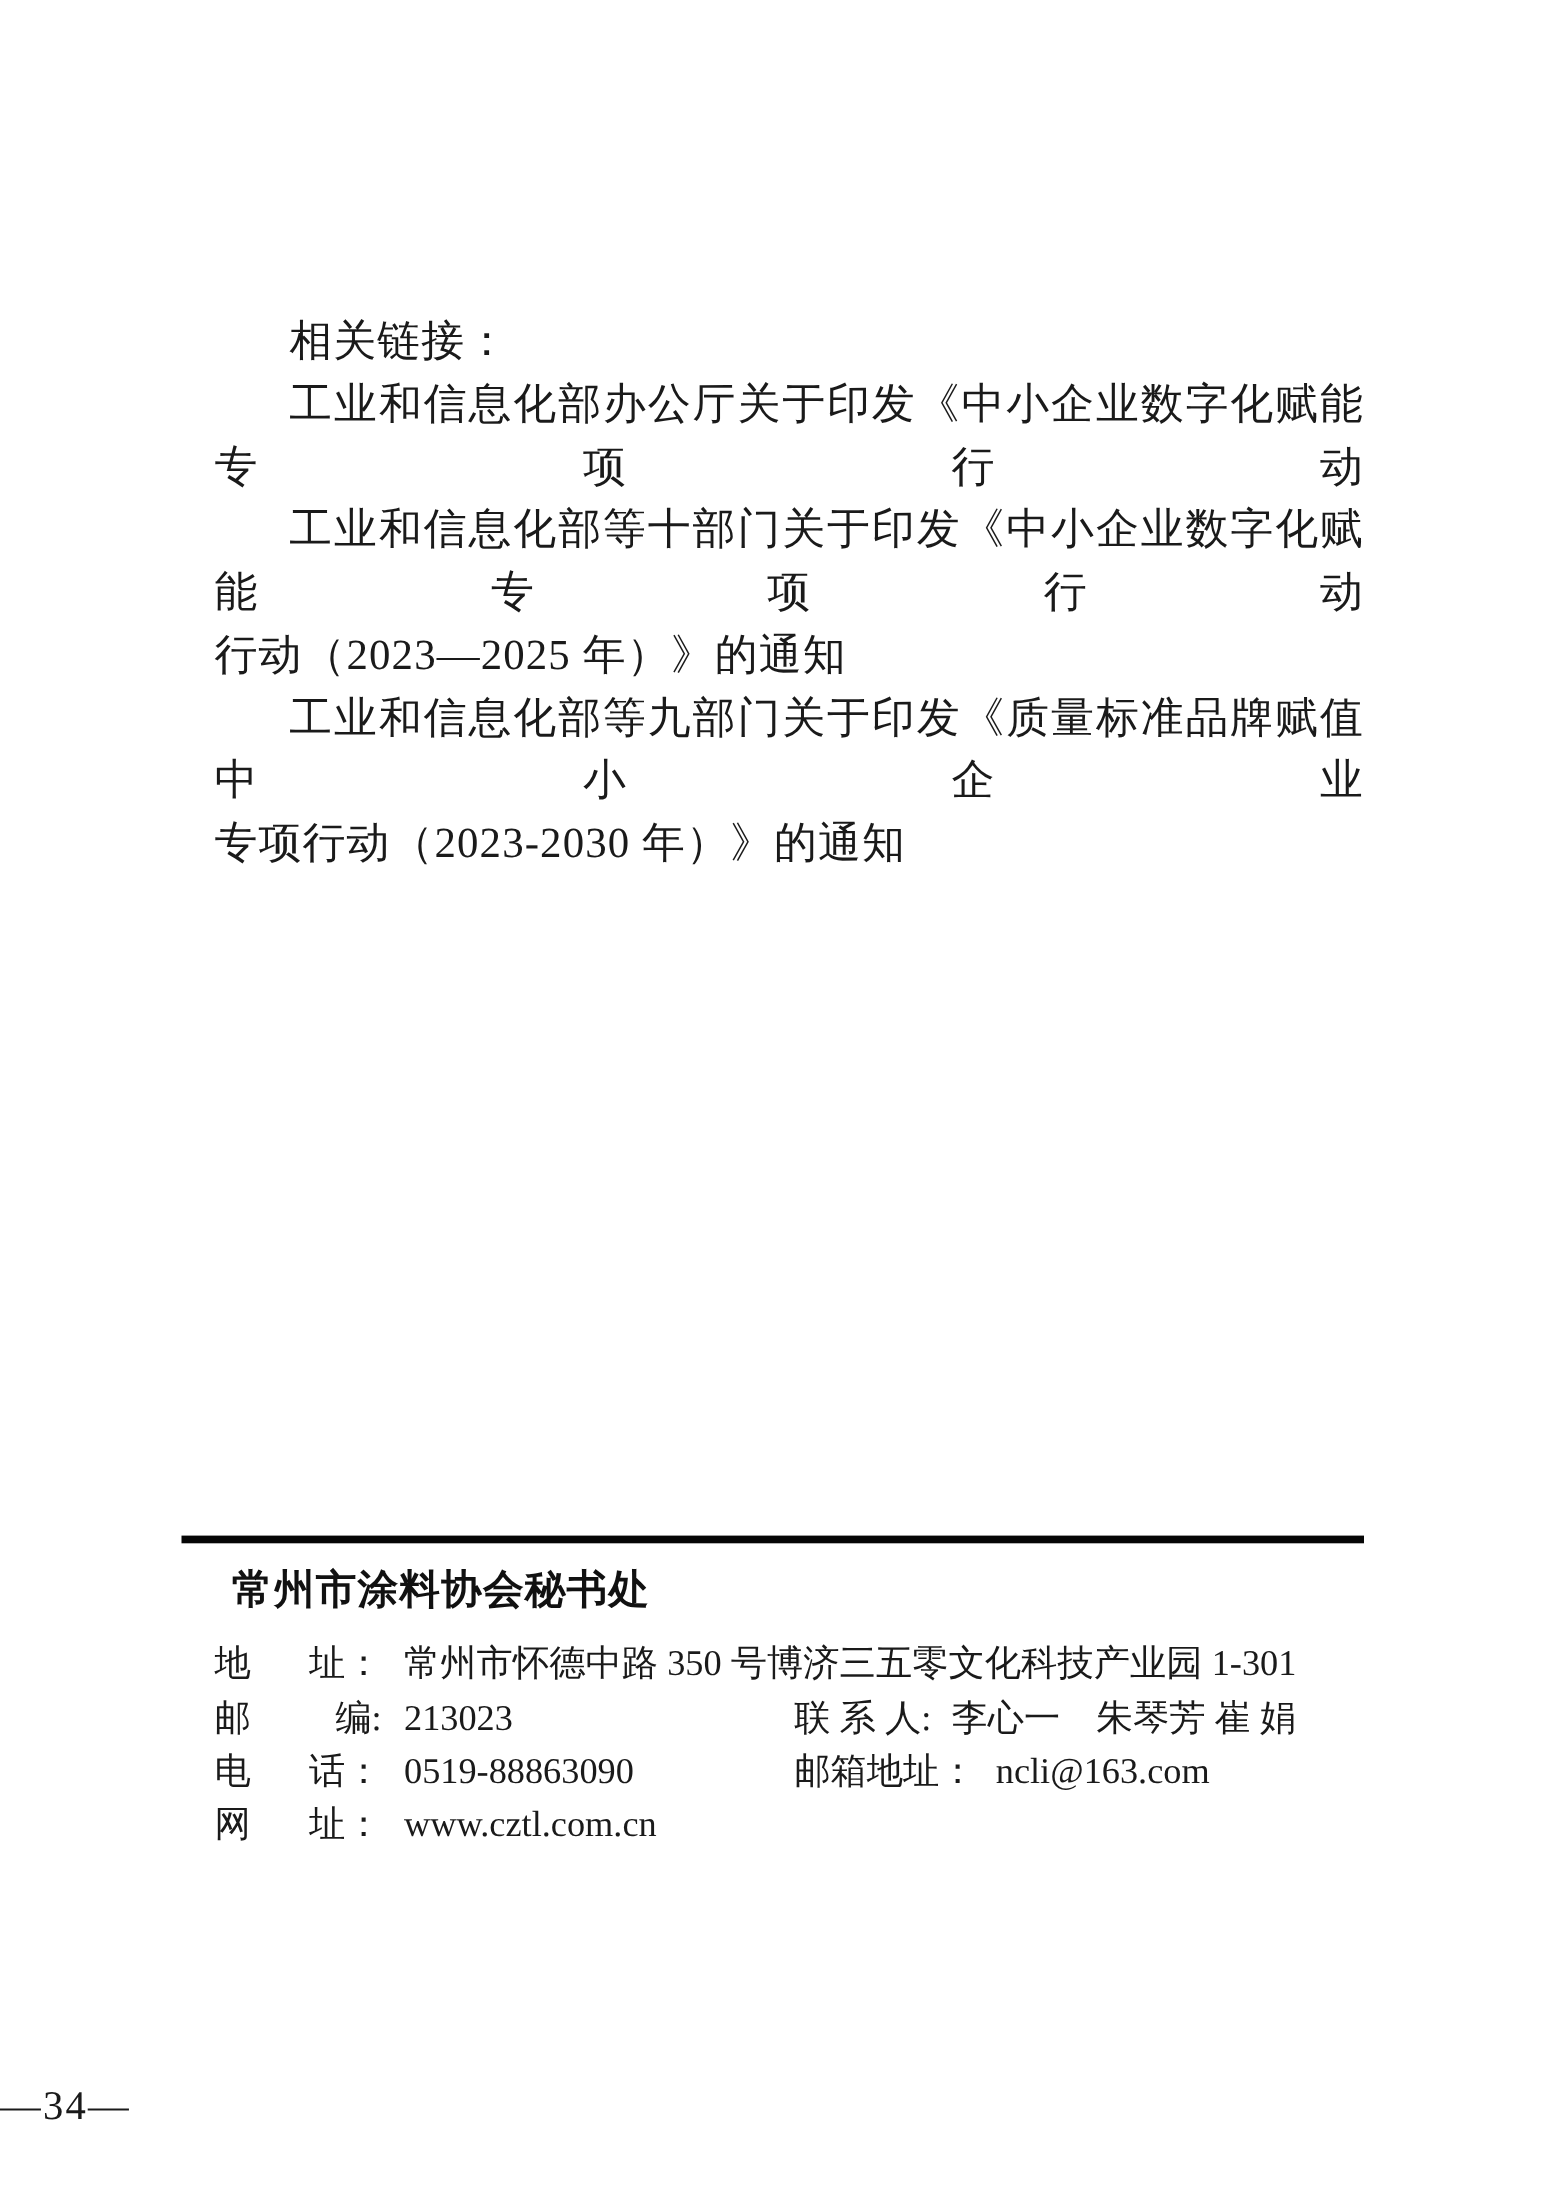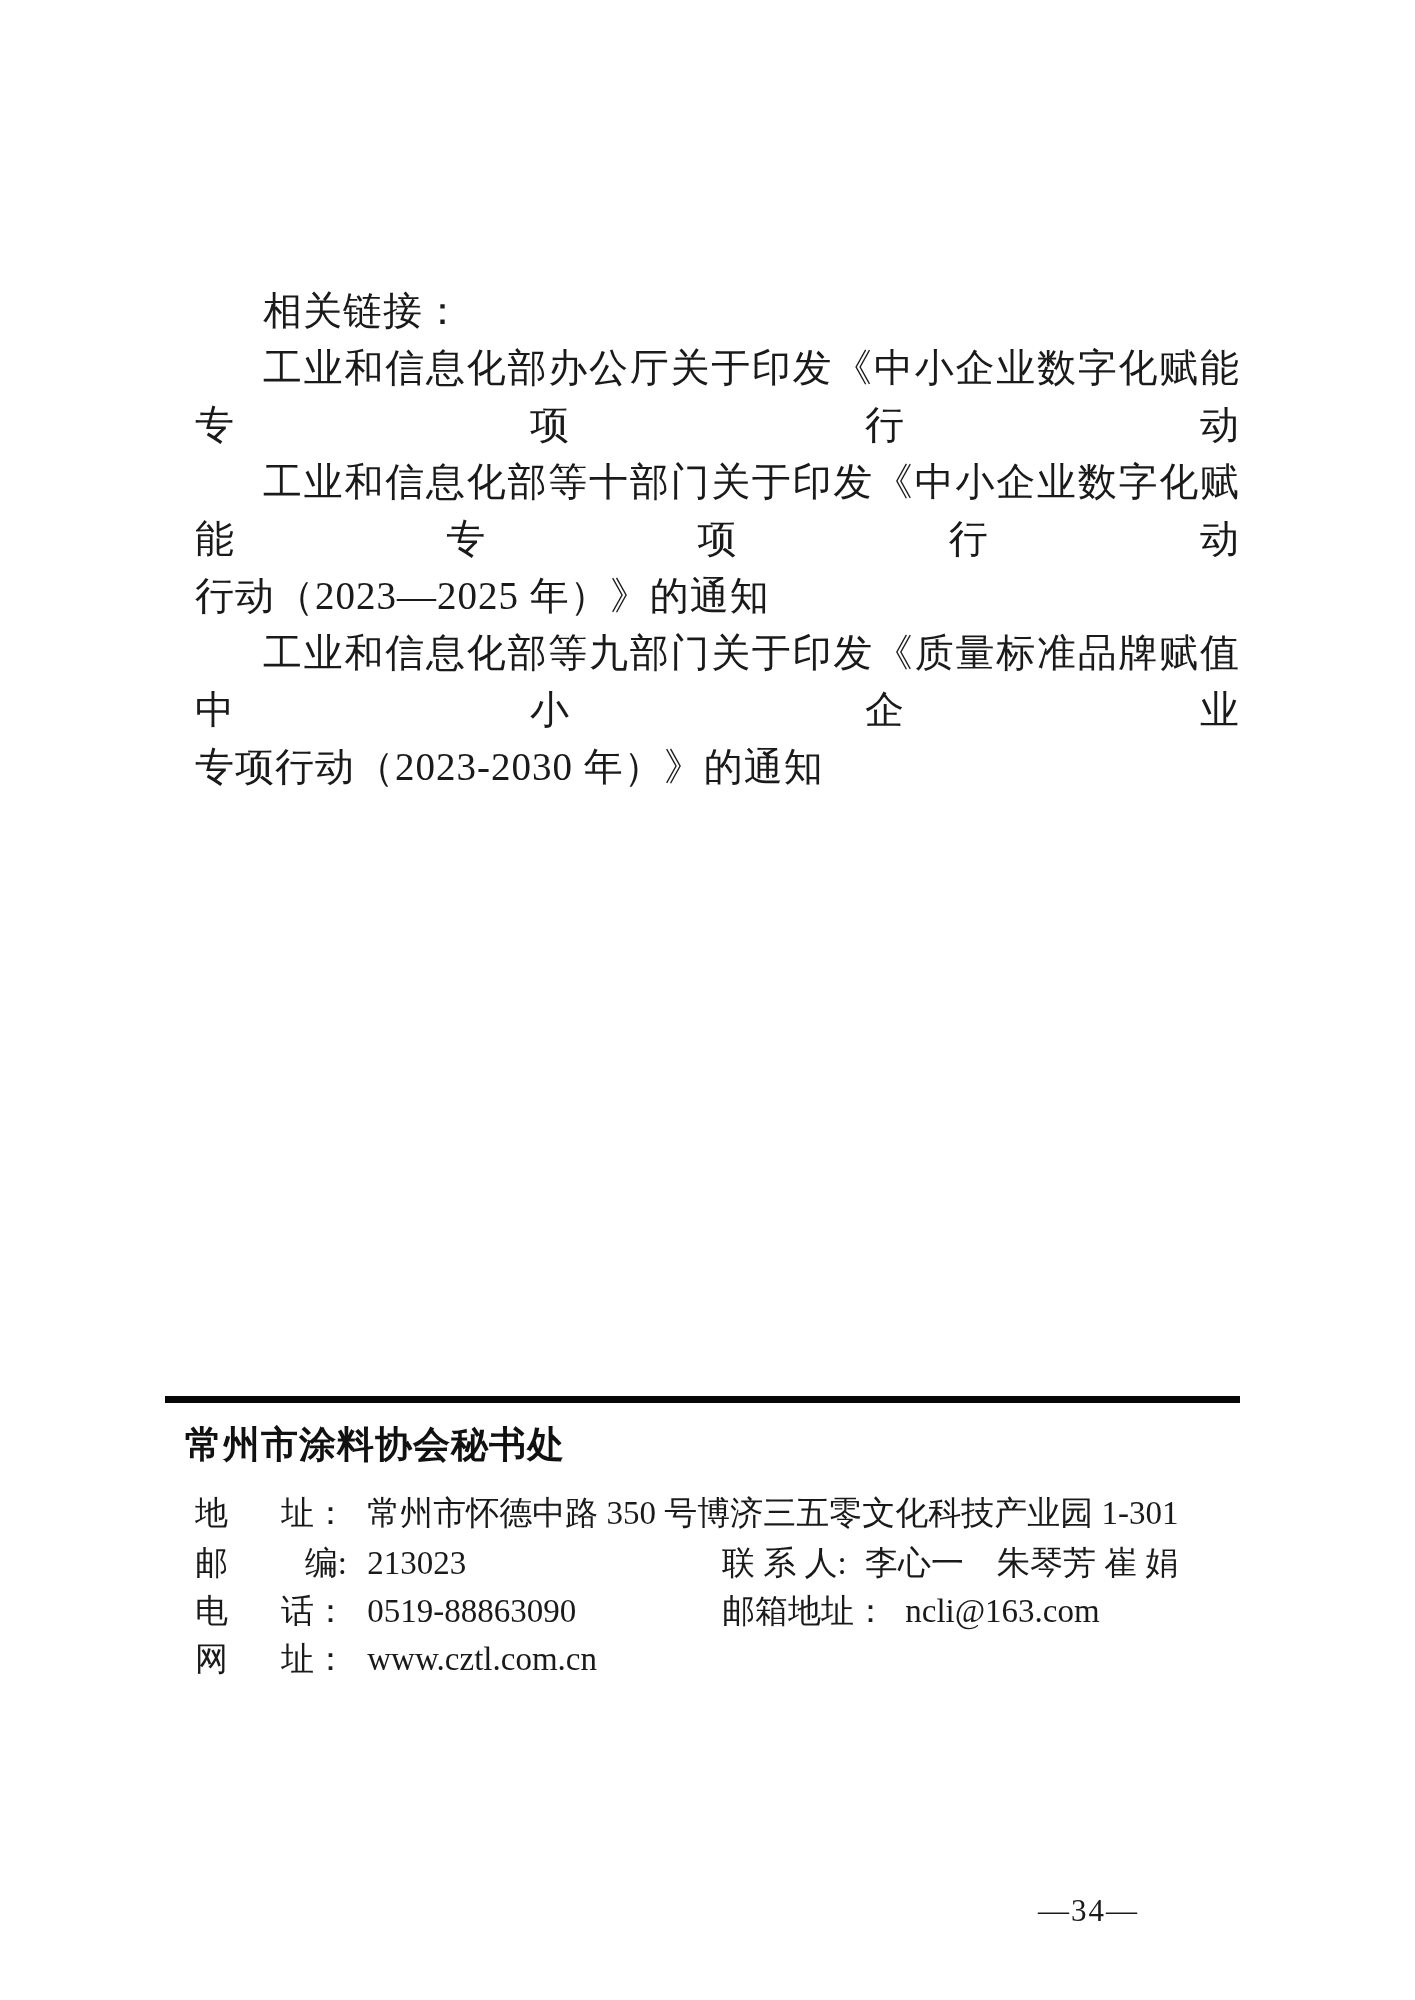--- a/index.html
+++ b/index.html
@@ -29,21 +29,21 @@
   }
   
   .rule {
     position:absolute;
     left:165px; top:1396px;
     width:1075px; height:7px;
     background:#060606;
   }
   .org {
     position:absolute;
-    left:185px; top:1420px;
+    left:211px; top:1420px;
     font-family:"Liberation Sans", sans-serif;
     font-weight:bold;
     font-size:37px;
     letter-spacing:1px;
     color:#111;
   }
   .crow {
     position:absolute;
     left:195px; width:1045px;
     font-size:33px; line-height:42px;
@@ -54,22 +54,22 @@
     justify-content:space-between;
     width:152px;
     margin-right:12px;
   }
   .cright { position:absolute; left:527px; top:0; }
   .rval { margin-left:10px; }
   
   .pagenum {
     position:absolute;
     left:0; top:1893px; width:1139px;
-    text-align:right;
-    font-size:31px;
+    text-align:left;
+    font-size:37px;
     letter-spacing:2px;
   }
 </style>
 </head>
 <body>
 
 <div class="page">
 
   <div class="main">
     <div class="tl ind">相关链接：</div>

